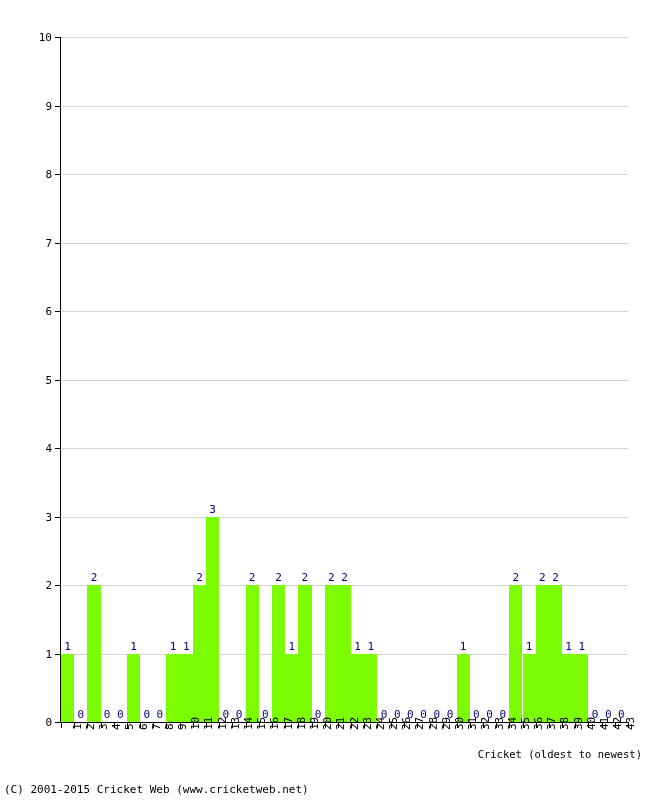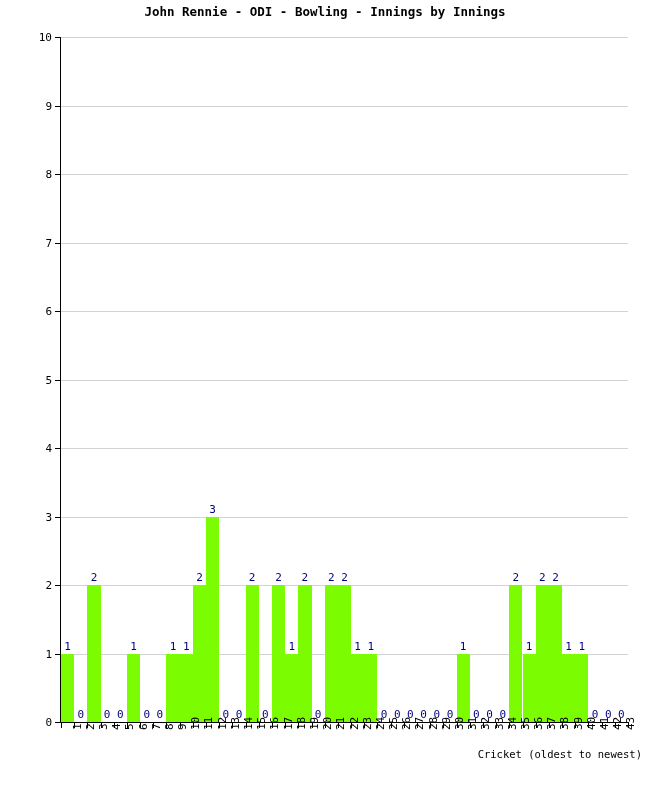--- a/index.html
+++ b/index.html
@@ -141,21 +141,20 @@
     font-size: 11px;
     color: #000000;
     white-space: nowrap;
   }
 </style>
 </head>
 <body>
 
 <div id="chart-root">
 
-  <div class="chart-title">John Rennie - ODI - Bowling - Innings by Innings</div>
 
   <div class="axis-y-line"></div>
   <div class="axis-x-line"></div>
 
   <div id="y-ticks">
       <div class="ytick" style="top: 722px;"></div>
       <div class="ytick-label-wrap" style="top: 717px;">0</div>
       <div class="ytick" style="top: 653.5px;"></div>
       <div class="ytick-label-wrap" style="top: 648.5px;">1</div>
       <div class="ytick" style="top: 585px;"></div>
@@ -349,14 +348,15 @@
       <div class="xlabel" style="left: 559.477px; top: 730px;">38</div>
       <div class="xlabel" style="left: 572.663px; top: 730px;">39</div>
       <div class="xlabel" style="left: 585.849px; top: 730px;">40</div>
       <div class="xlabel" style="left: 599.035px; top: 730px;">41</div>
       <div class="xlabel" style="left: 612.221px; top: 730px;">42</div>
       <div class="xlabel" style="left: 625.407px; top: 730px;">43</div>
     </div>
 
   <div class="xlabel-title">Cricket (oldest to newest)</div>
 
+  <div class="footer-text">(C) 2001-2015 Cricket Web (www.cricketweb.net)</div>
 
 </div>
 
 </body></html>

